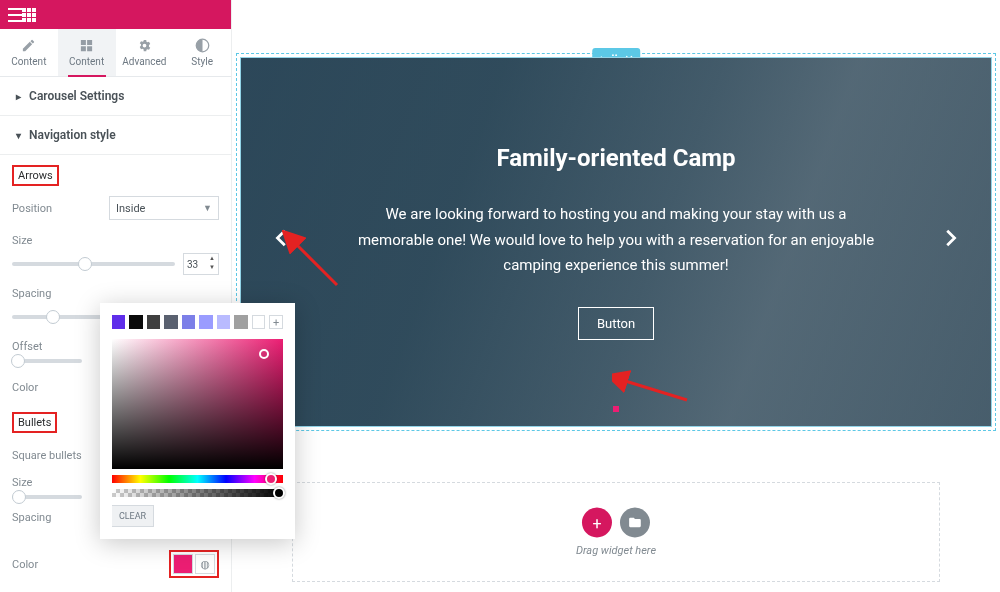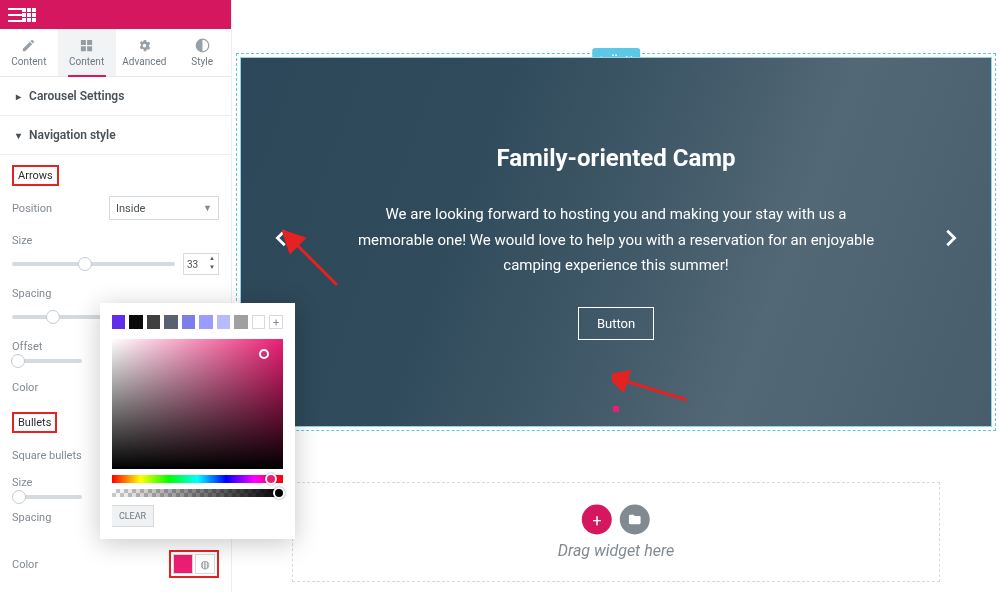--- a/index.html
+++ b/index.html
@@ -48,21 +48,21 @@
 .nav-arrow { position:absolute; top:50%; transform:translateY(-50%); color:#fff; font-size:34px; cursor:pointer; padding:10px;}
 .nav-arrow.left{ left:20px;}
 .nav-arrow.right{ right:20px;}
 .pager-dot { position:absolute; bottom:14px; left:50%; transform:translateX(-50%); width:6px; height:6px; background:#ec1e73;}
 .dropzone { position:absolute; left:60px; right:60px; top:482px; height:100px; border:1px dashed #d5dadf;}
 .dropzone-inner{ position:absolute; left:50%; top:50%; transform:translate(-50%,-50%); text-align:center;}
 .drop-buttons{display:flex; gap:8px; justify-content:center; margin-bottom:6px;}
 .circle-btn{width:30px;height:30px;border-radius:50%;display:flex;align-items:center;justify-content:center;color:#fff;font-size:16px;}
 .circle-btn.pink{background:#d5175f;}
 .circle-btn.gray{background:#818a91;}
-.drop-label{font-size:16px;color:#818a91;font-style:italic;}
+.drop-label{font-size:11px;color:#818a91;font-style:italic;}
 
 .picker { position:absolute; left:100px; top:303px; width:195px; background:#fff; box-shadow:0 4px 24px rgba(0,0,0,.22); padding:12px; z-index:50;}
 .picker-row1{display:flex; gap:4px; margin-bottom:10px;}
 .sw{width:14px;height:14px;}
 .sw.add{border:1px solid #d5dadf;background:#fff;display:flex;align-items:center;justify-content:center;font-size:11px;color:#818a91;}
 .satval{width:171px;height:130px;position:relative;background:linear-gradient(to top, #000, transparent), linear-gradient(to right, #fff, #ec1e73);}
 .satval .cursor{position:absolute; right:14px; top:10px; width:10px;height:10px;border:2px solid #fff;border-radius:50%;}
 .hue{height:8px;margin-top:6px;background:linear-gradient(to right,red,yellow,lime,cyan,blue,magenta,red);position:relative;}
 .hue .hthumb{position:absolute;right:6px;top:-2px;width:12px;height:12px;border-radius:50%;background:#ec1e73;border:2px solid #fff;box-shadow:0 0 2px rgba(0,0,0,.5);}
 .alpha{height:8px;margin-top:6px;background:repeating-conic-gradient(#ccc 0 25%,#fff 0 50%) 0 0/8px 8px; position:relative;}

